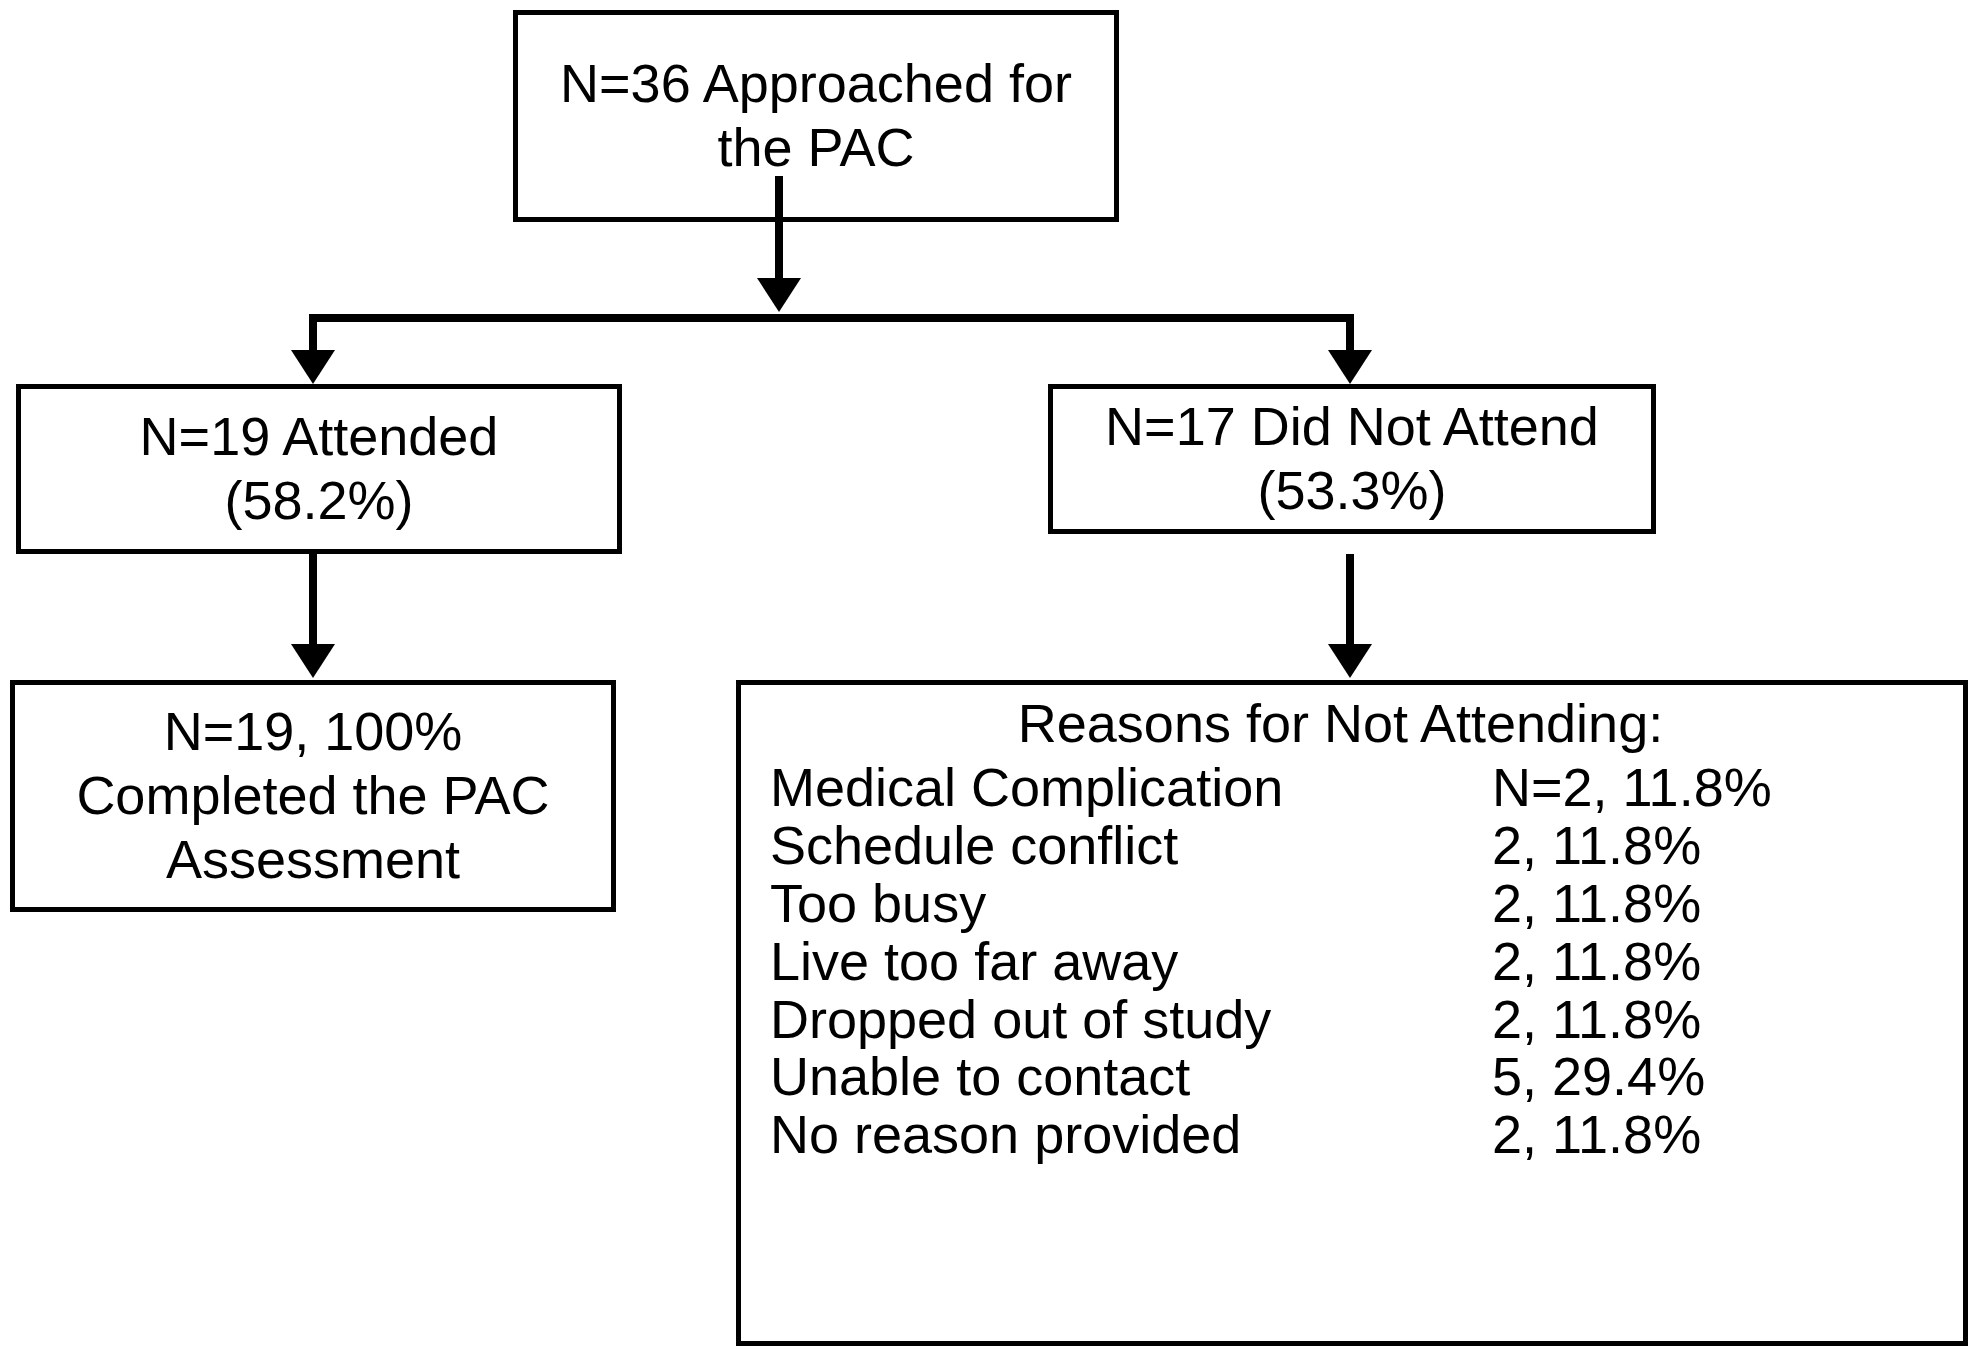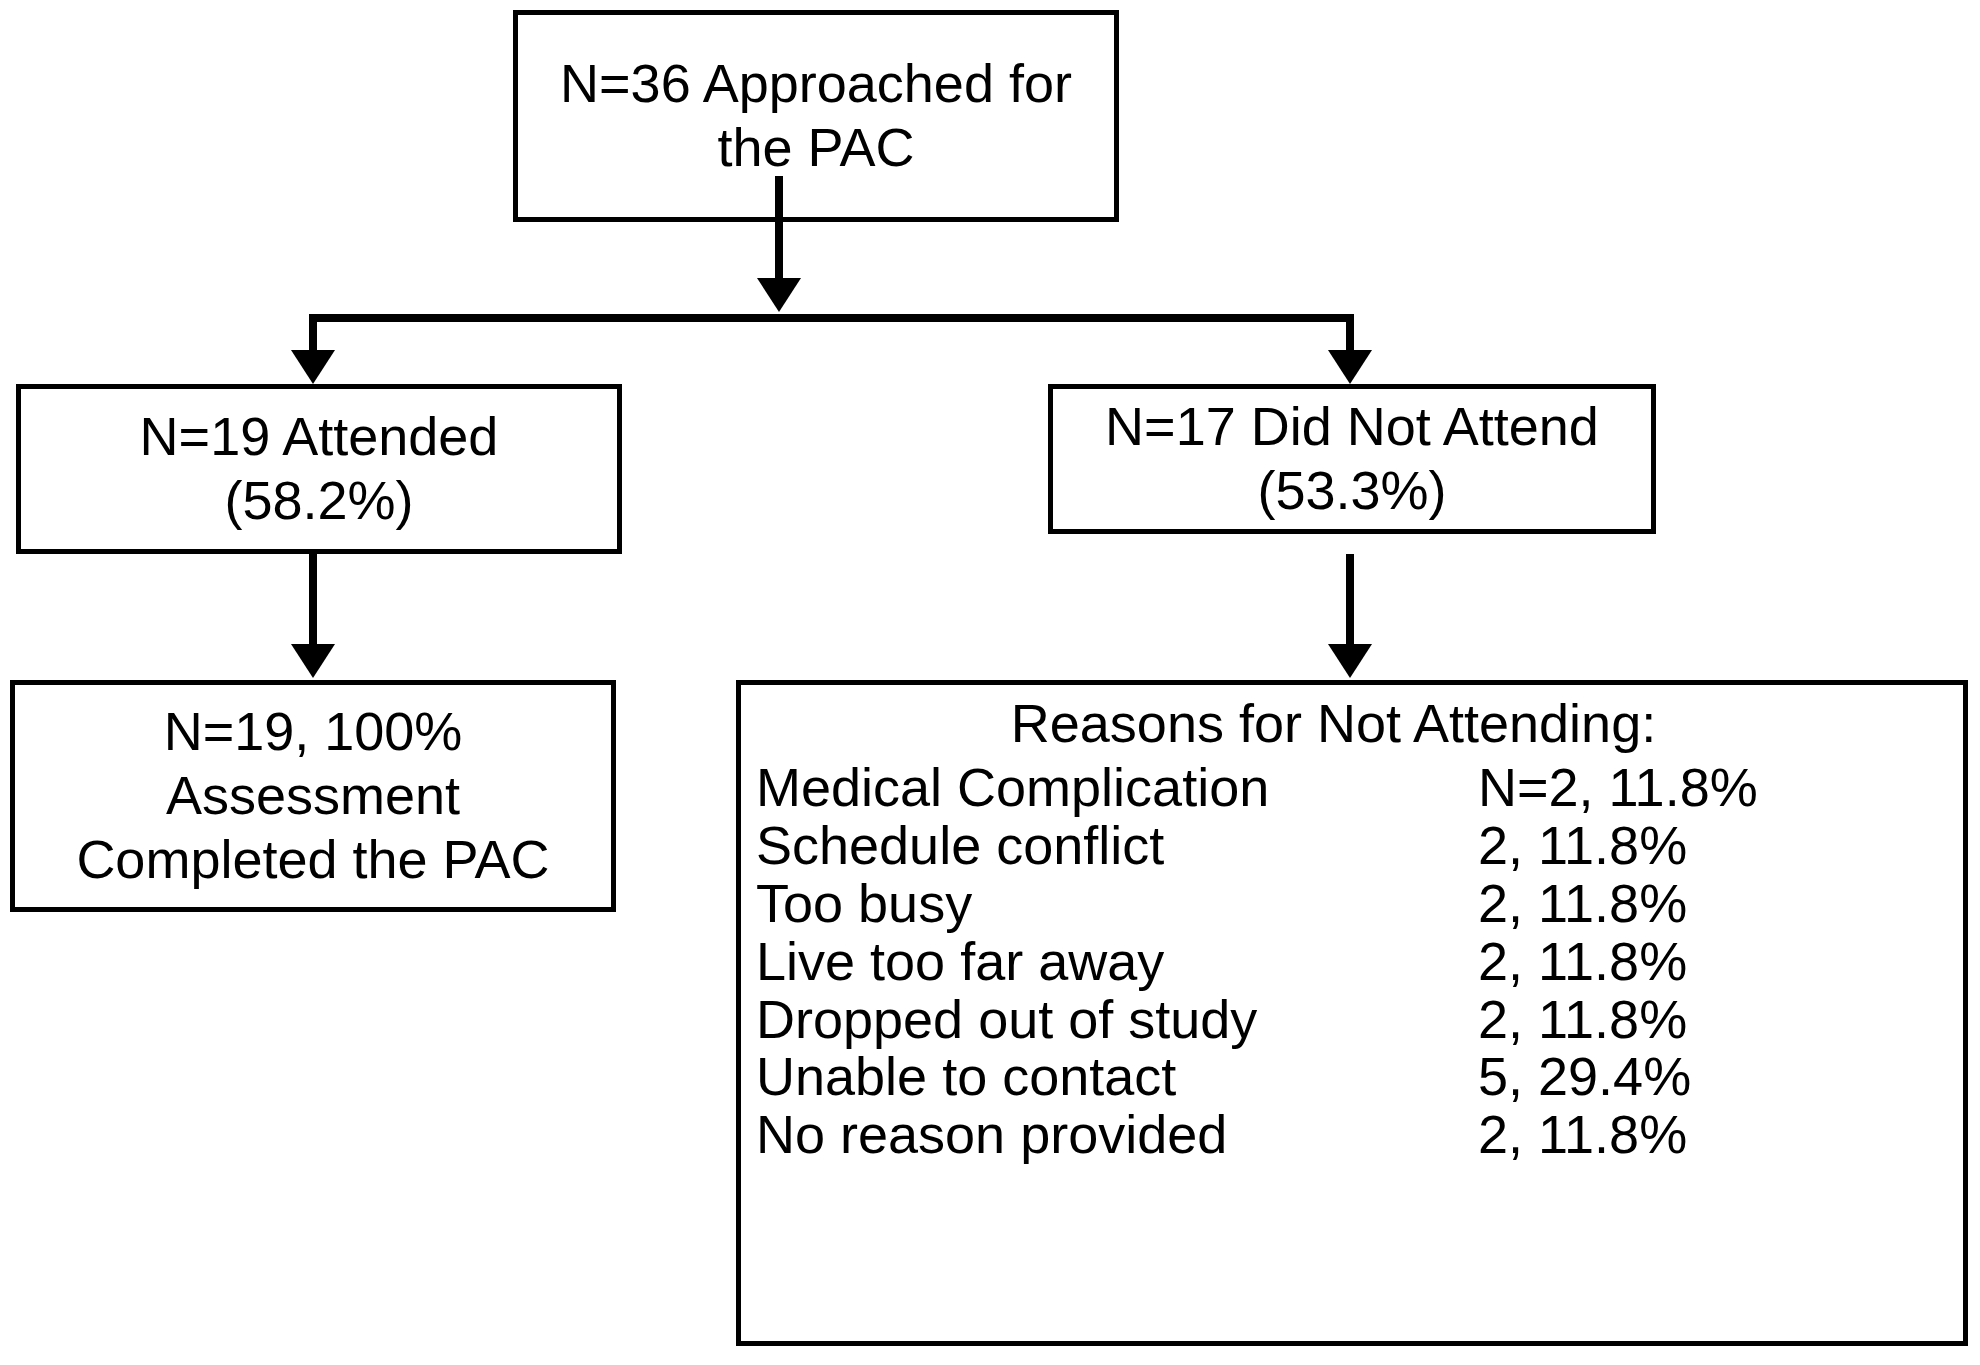--- a/index.html
+++ b/index.html
@@ -72,21 +72,21 @@
   
   #node-reasons {
     position: absolute;
     box-sizing: border-box;
     left: 736px;
     top: 680px;
     width: 1232px;
     height: 666px;
     border: 5px solid #000000;
     background: #ffffff;
-    padding: 8px 0 0 3px;
+    padding: 8px 0 0 17px;
   }
   #reasons-title {
     text-align: center;
     font-size: 54px;
     line-height: 1.12;
     white-space: pre;
     padding-right: 40px;
   }
   #reasons-list {
     margin-top: 6px;
@@ -173,22 +173,22 @@
     <span class="line">(53.3%)</span>
   </div>
 
   <div class="edge-v" id="edge-left-down"></div>
   <div class="arrowhead" id="arrow-left-down"></div>
   <div class="edge-v" id="edge-right-down"></div>
   <div class="arrowhead" id="arrow-right-down"></div>
 
   <div class="node" id="node-completed">
     <span class="line">N=19, 100%</span>
+    <span class="line">Completed the PAC</span>
     <span class="line">Assessment</span>
-    <span class="line">Completed the PAC</span>
   </div>
 
   <div id="node-reasons">
     <div id="reasons-title">Reasons for Not Attending:</div>
     <div id="reasons-list">
         <div class="reason-row"><span class="reason-label">Medical Complication</span><span class="reason-value">N=2, 11.8%</span></div>
         <div class="reason-row"><span class="reason-label">Schedule conflict</span><span class="reason-value">2, 11.8%</span></div>
         <div class="reason-row"><span class="reason-label">Too busy</span><span class="reason-value">2, 11.8%</span></div>
         <div class="reason-row"><span class="reason-label">Live too far away</span><span class="reason-value">2, 11.8%</span></div>
         <div class="reason-row"><span class="reason-label">Dropped out of study</span><span class="reason-value">2, 11.8%</span></div>

